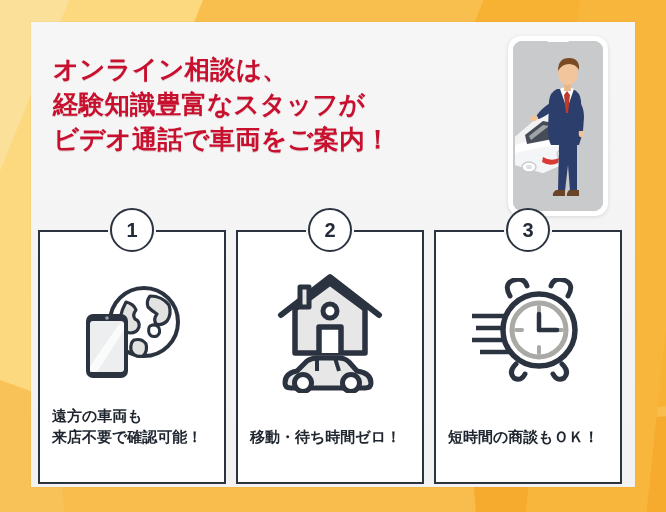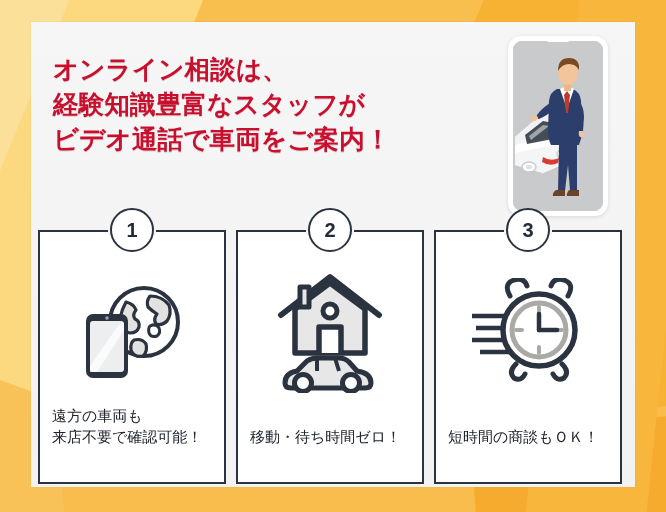--- a/index.html
+++ b/index.html
@@ -190,21 +190,21 @@
     display: flex;
     align-items: center;
     justify-content: center;
   }
   .card-text {
     position: absolute;
     left: 12px;
     right: 10px;
     bottom: 34px;
     font-size: 15px;
-    font-weight: normal;
+    font-weight: bold;
     color: #20262f;
     line-height: 1.45;
     white-space: pre-line;
     text-align: left;
   }
 </style>
 </head>
 <body>
 
 <div id="poster">

